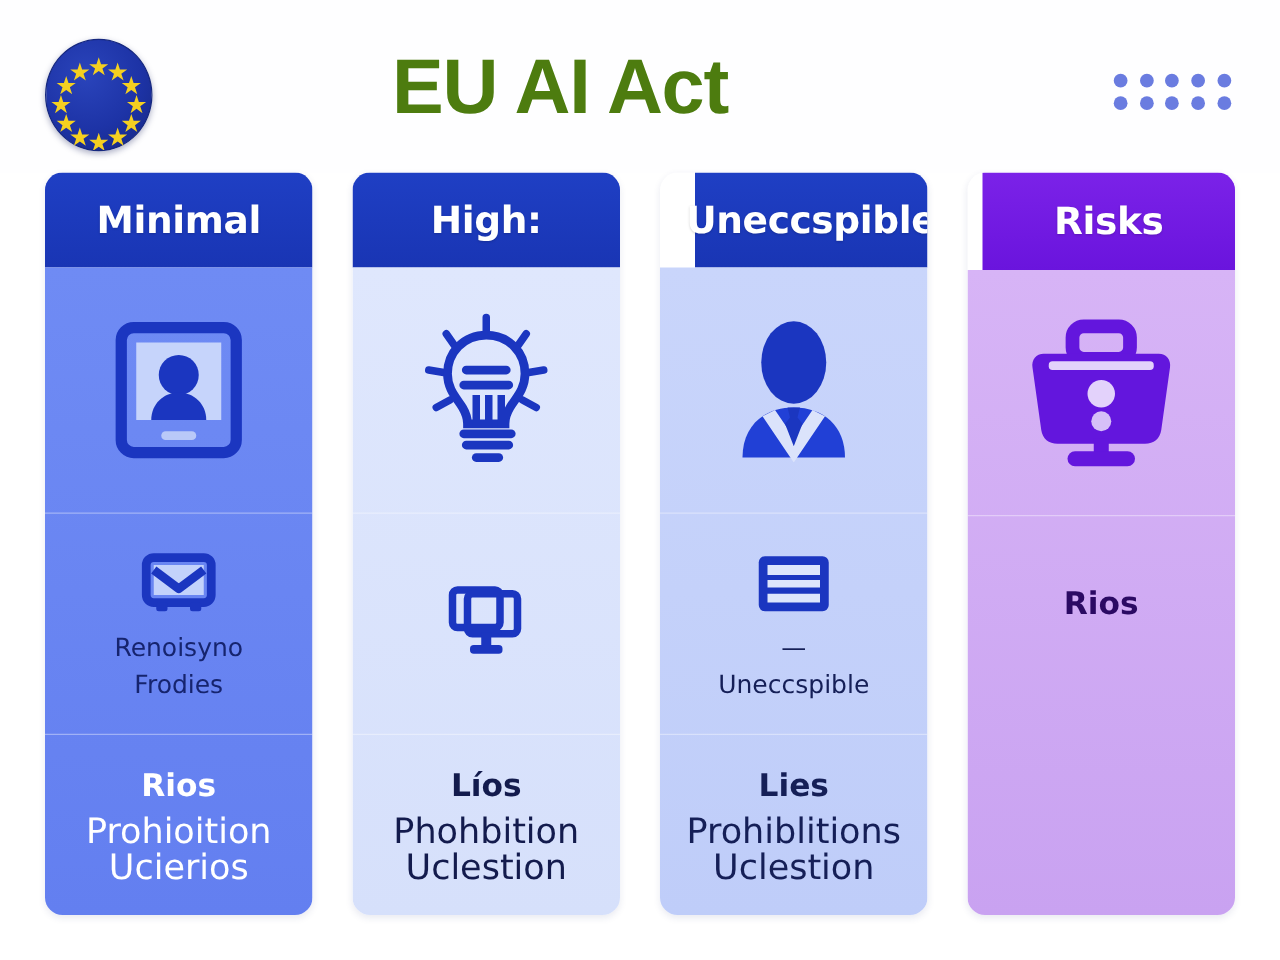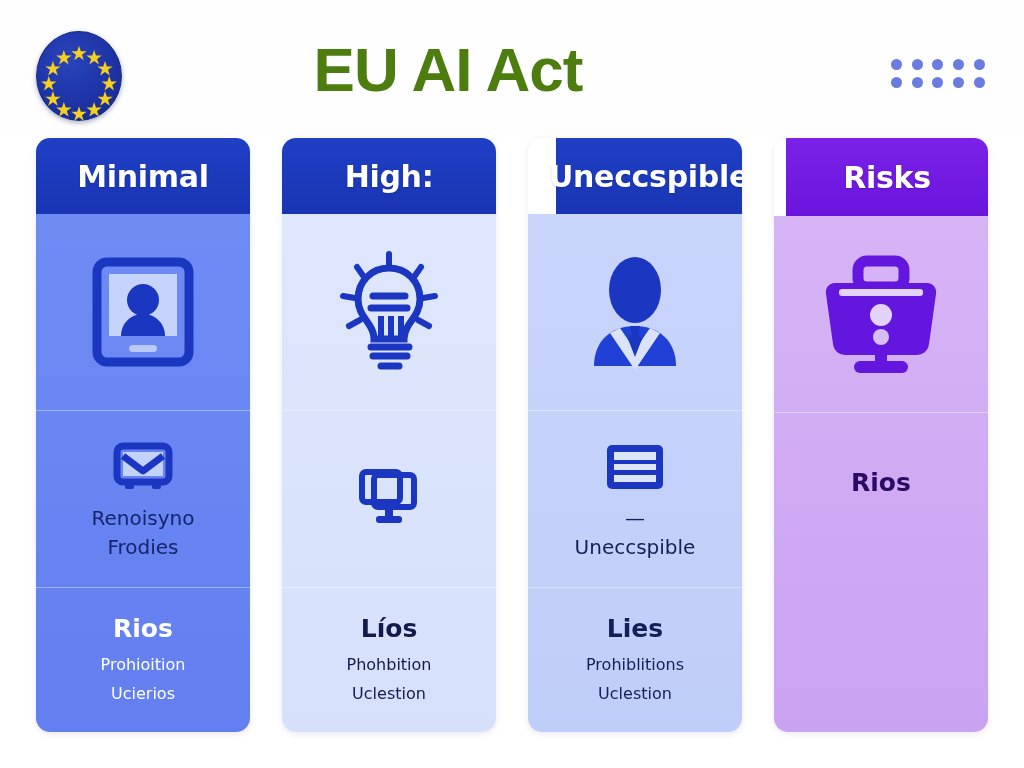--- a/index.html
+++ b/index.html
@@ -136,21 +136,21 @@
     padding: 0 8px;
   }
   .cell-title {
     font-size: 25px;
     line-height: 34px;
     font-weight: bold;
     font-family: "DejaVu Sans", sans-serif;
     margin-bottom: 4px;
   }
   .cell-sub {
-    font-size: 16px;
+    font-size: 28px;
     line-height: 29px;
     font-family: "DejaVu Sans", sans-serif;
   }
 
   
   .c1 .col-head { background: linear-gradient(180deg,#1f3fc4 0%,#1935b4 100%); }
   .c1 .body     { background: linear-gradient(180deg,#6f8bf4 0%,#637ff0 100%); }
   .c1 .cell-text, .c1 .cell-title, .c1 .cell-sub { color: #ffffff; }
   .c1 .cell-mid .cell-text { color: #16246e; }
 

